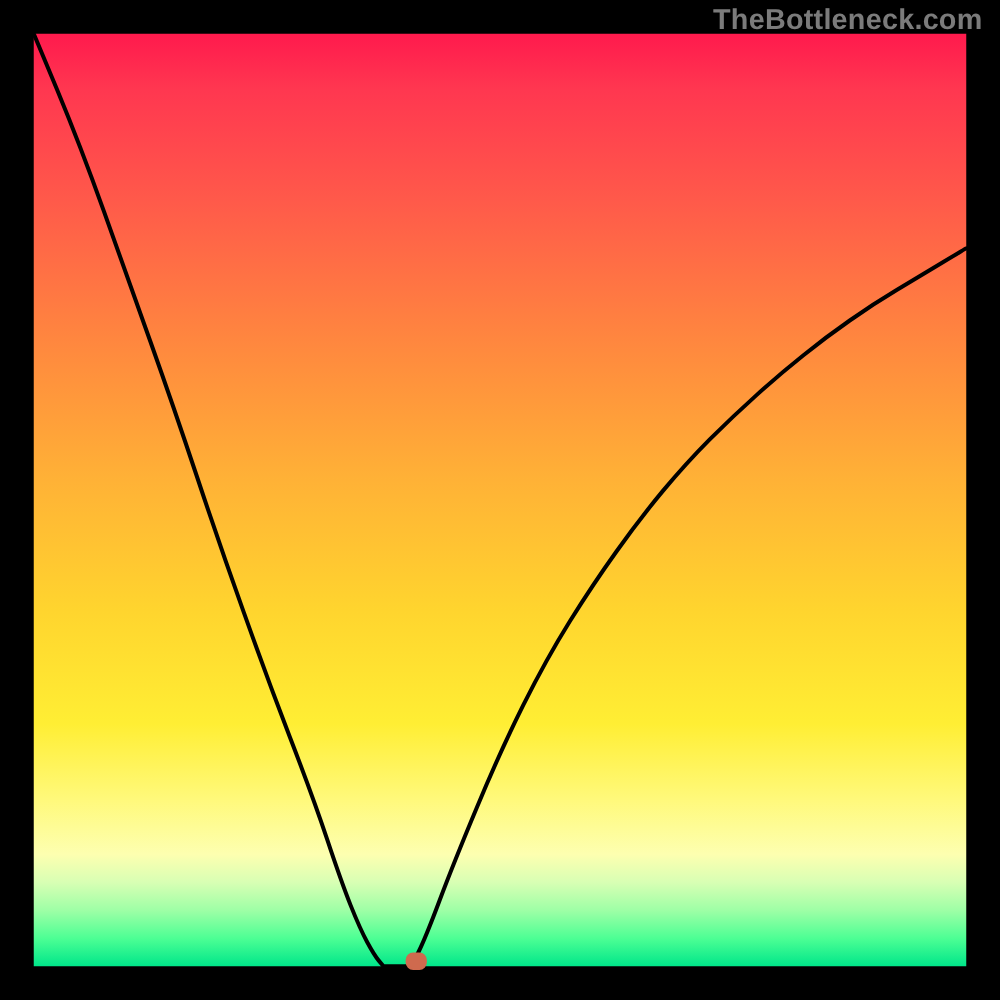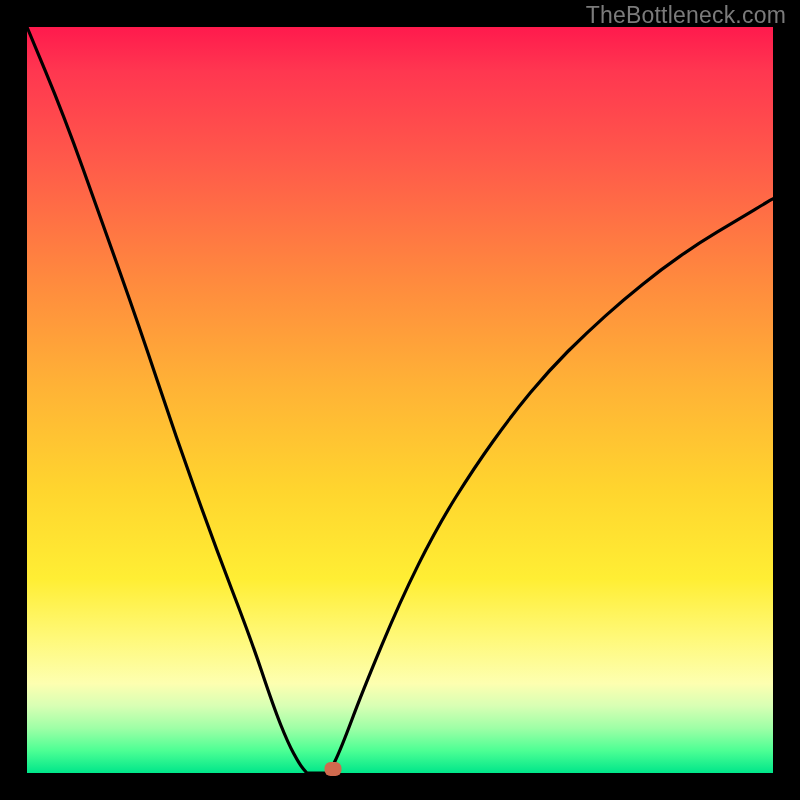--- a/index.html
+++ b/index.html
@@ -40,21 +40,21 @@
       #4dff94 97%,
       #00e68a 100%
     );
   }
   .watermark {
     position: absolute;
     top: 2px;
     right: 14px;
     color: #7b7b7b;
     font-size: 23px;
-    font-weight: 400;
+    font-weight: 700;
     letter-spacing: 0.2px;
     z-index: 5;
     user-select: none;
   }
   svg.curve {
     position: absolute;
     left: 0;
     top: 0;
     width: 746px;
     height: 746px;

